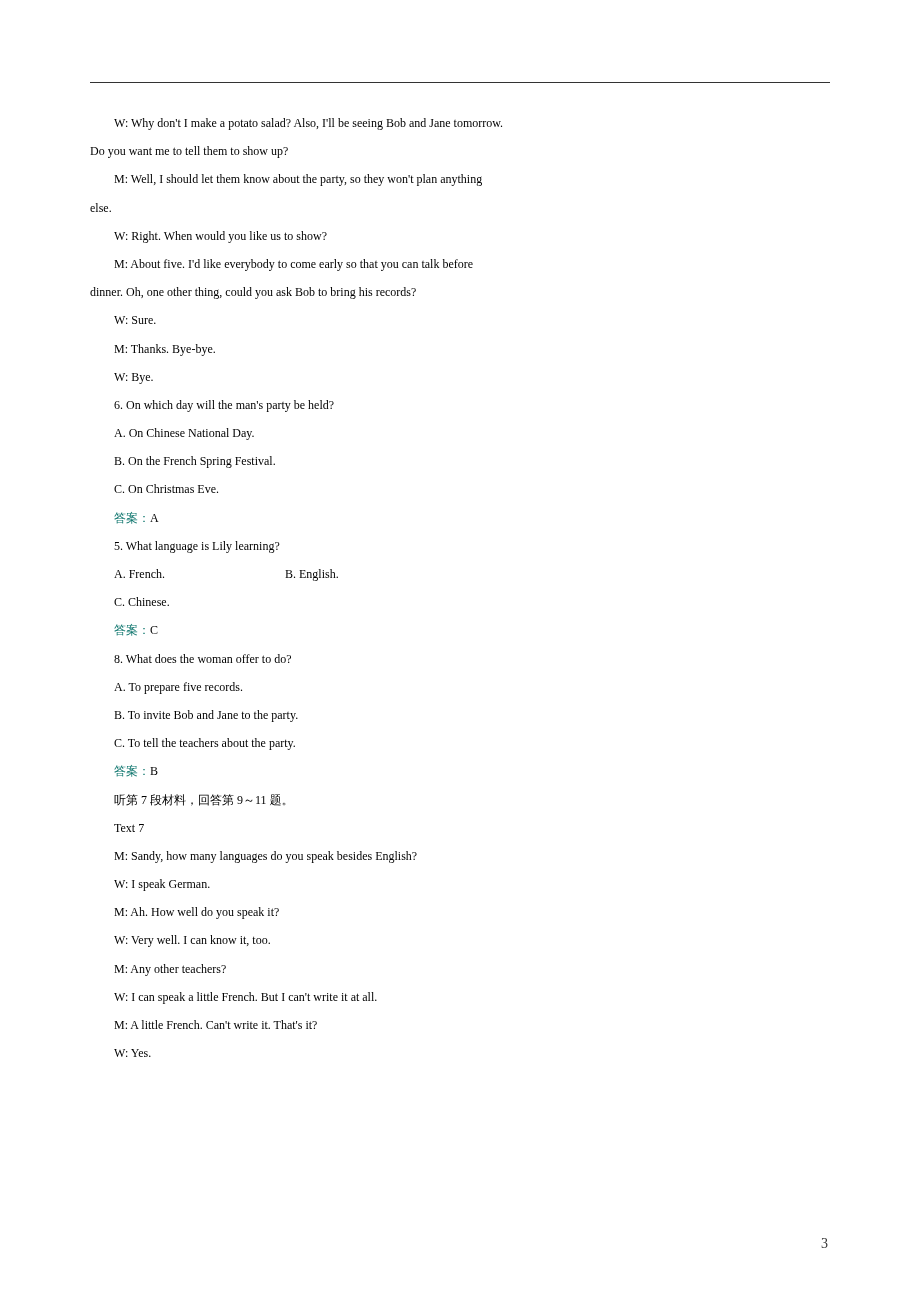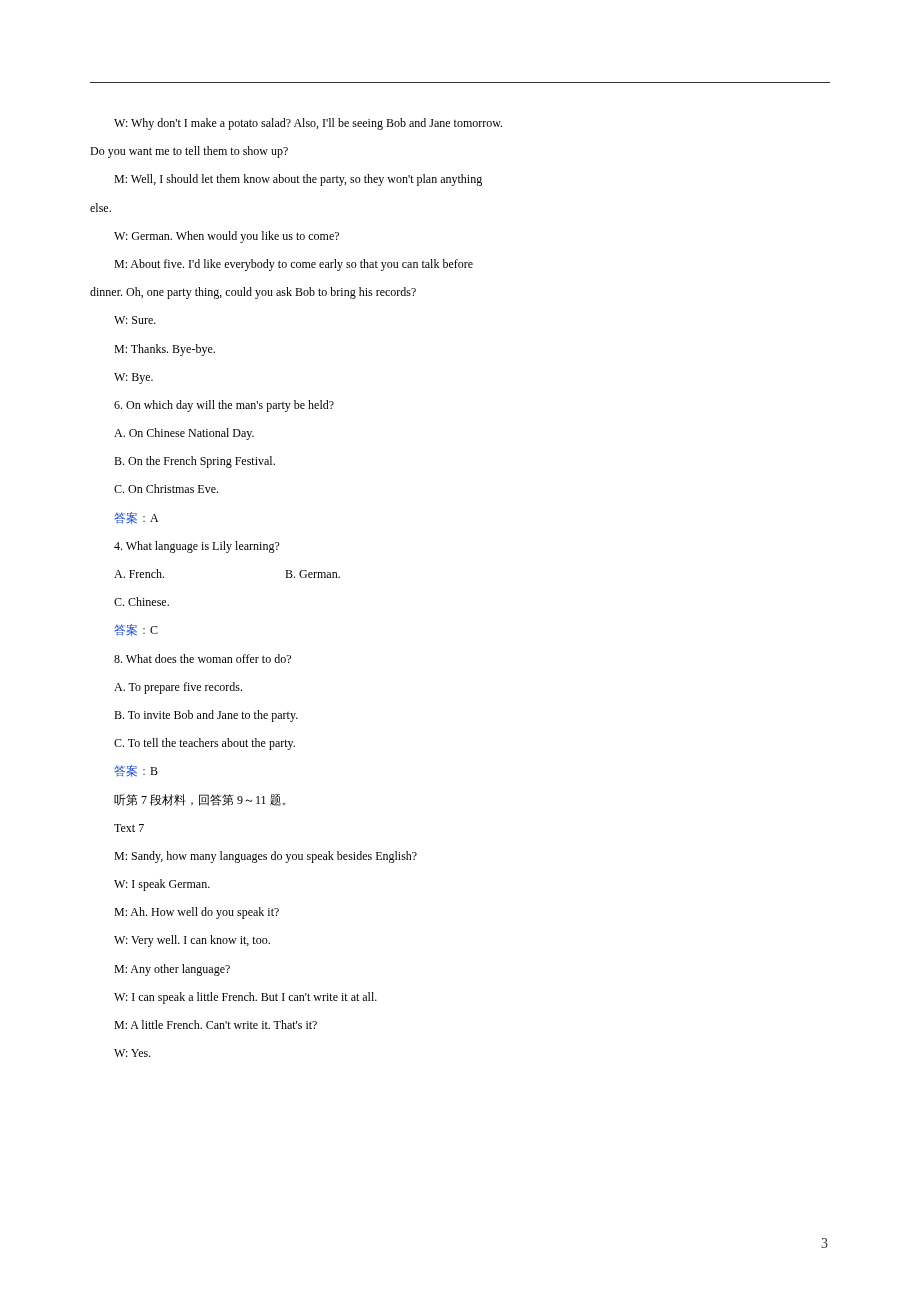--- a/index.html
+++ b/index.html
@@ -16,63 +16,63 @@
       margin-bottom: 26px;
     }
     .para {
       font-size: 12px;
       line-height: 2.35;
       color: #000;
       text-align: justify;
       word-break: break-all;
     }
     .indent1 { text-indent: 2em; }
-    .answer-label { color: #1d4ed8; }
+    .answer-label { color: #0f766e; }
     .inline-gap { display: inline-block; width: 120px; }
     .page-num {
       position: absolute;
       bottom: 50px;
       right: 92px;
       font-size: 14px;
       color: #333;
     }
   </style>
 </head>
 <body>
 
 <div class="top-line"></div>
 
 <div class="para indent1"><span>W: Why don't I make a potato salad? Also, I'll be seeing Bob and Jane tomorrow.</span></div>
 <div class="para"><span>Do you want me to tell  them to show up?</span></div>
 <div class="para indent1"><span>M: Well, I should let them know about the party, so  they won't plan anything</span></div>
 <div class="para"><span>else.</span></div>
-<div class="para indent1"><span>W: German. When would you like us to come?</span></div>
+<div class="para indent1"><span>W: Right. When would you like us to show?</span></div>
 <div class="para indent1"><span>M: About five. I'd like everybody to come early so that    you can talk before</span></div>
-<div class="para"><span>dinner. Oh, one party thing,    could you ask Bob to bring his records?</span></div>
+<div class="para"><span>dinner. Oh, one other thing,    could you ask Bob to bring his records?</span></div>
 <div class="para indent1"><span>W: Sure.</span></div>
 <div class="para indent1"><span>M: Thanks. Bye-bye.</span></div>
 <div class="para indent1"><span>W: Bye.</span></div>
 <div class="para indent1"><span>6. On which day will the man's party be held?</span></div>
 <div class="para indent1"><span>A. On Chinese National Day.</span></div>
 <div class="para indent1"><span>B. On the French Spring Festival.</span></div>
 <div class="para indent1"><span> C. On Christmas Eve.</span></div>
 <div class="para indent1"><span class="answer-label">答案：</span><span>A</span></div>
-<div class="para indent1"><span>4. What language is Lily learning?</span></div>
-<div class="para indent1"><span>A. French.</span><span class="inline-gap"></span><span>B. German.</span></div>
+<div class="para indent1"><span>5. What language is Lily learning?</span></div>
+<div class="para indent1"><span>A. French.</span><span class="inline-gap"></span><span>B. English.</span></div>
 <div class="para indent1"><span>C. Chinese.</span></div>
 <div class="para indent1"><span class="answer-label">答案：</span><span>C</span></div>
 <div class="para indent1"><span>8. What does the woman offer to do?</span></div>
 <div class="para indent1"><span>A. To prepare five records.</span></div>
 <div class="para indent1"><span>B. To invite Bob and Jane to the party.</span></div>
 <div class="para indent1"><span>C. To tell the teachers about the party.</span></div>
 <div class="para indent1"><span class="answer-label">答案：</span><span>B</span></div>
 <div class="para indent1"><span>听第 7 段材料，回答第 9～11 题。</span></div>
 <div class="para indent1"><span>Text 7</span></div>
 <div class="para indent1"><span>M: Sandy, how many languages do you speak besides    English?</span></div>
 <div class="para indent1"><span>W: I speak German.</span></div>
 <div class="para indent1"><span>M: Ah. How well do you speak it?</span></div>
 <div class="para indent1"><span>W: Very well. I can know it, too.</span></div>
-<div class="para indent1"><span>M: Any other language?</span></div>
+<div class="para indent1"><span>M: Any other teachers?</span></div>
 <div class="para indent1"><span>W: I can speak a little French. But I can't write it at all.</span></div>
 <div class="para indent1"><span>M: A little French. Can't write it. That's it?</span></div>
 <div class="para indent1"><span>W: Yes.</span></div>
 
 <div class="page-num">3</div>
 
 </body></html>

